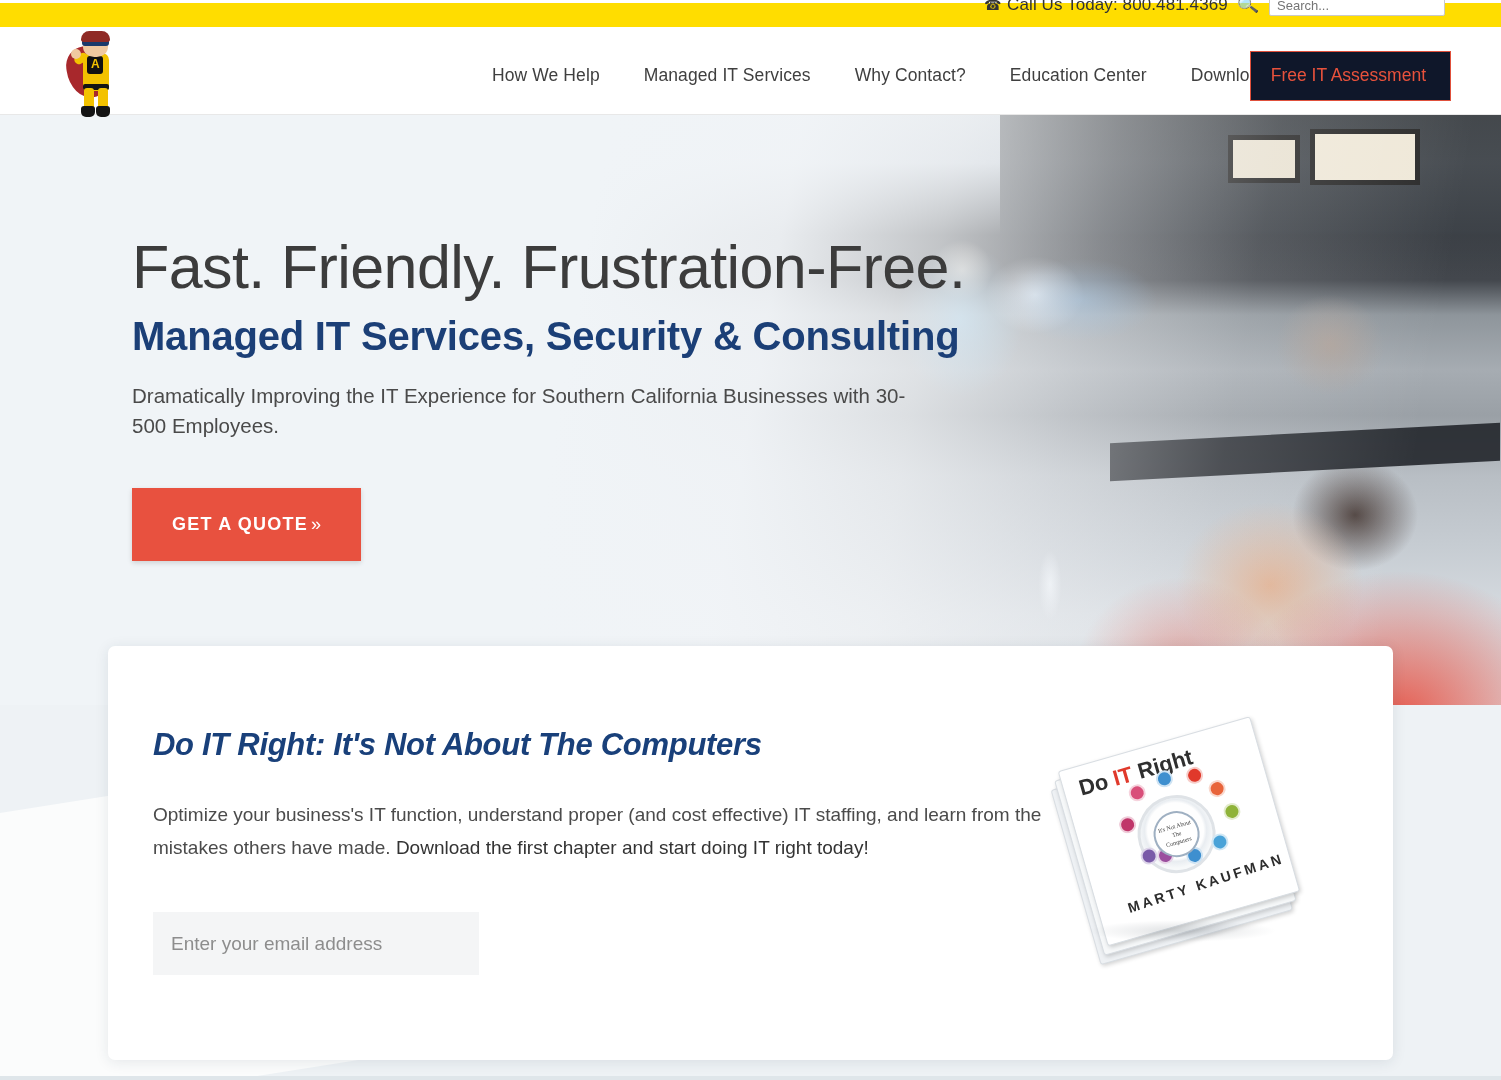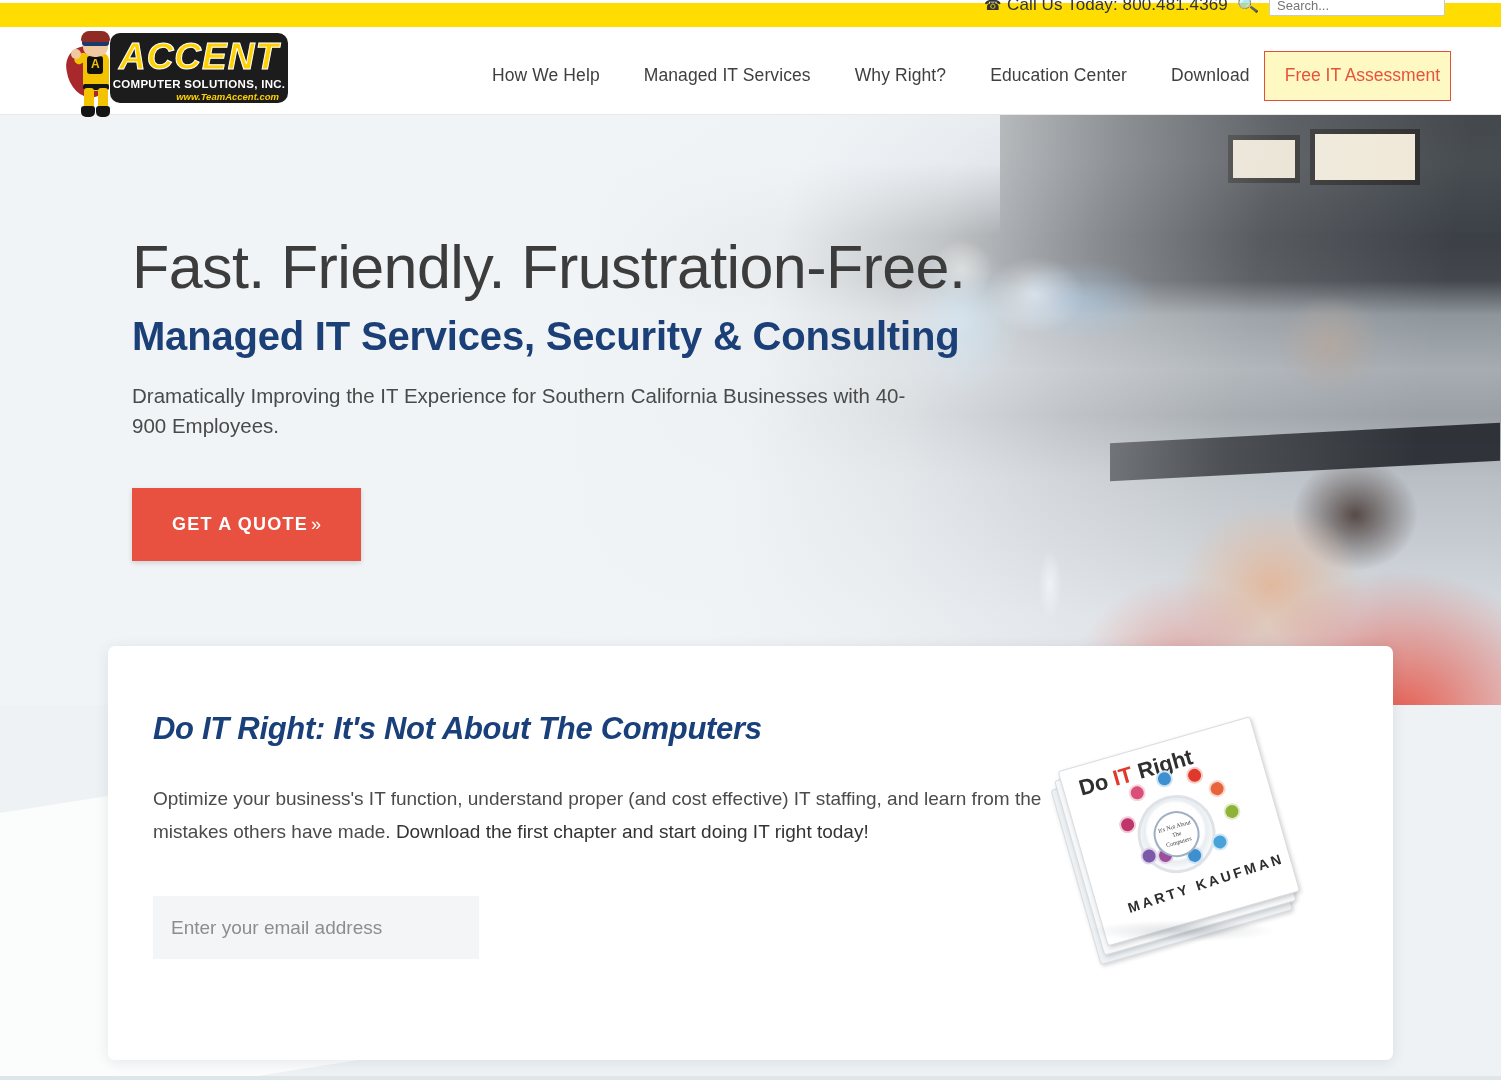--- a/index.html
+++ b/index.html
@@ -213,22 +213,22 @@
     white-space: nowrap;
     cursor: pointer;
     letter-spacing: .1px;
   }
   .nav-cta {
     position: absolute;
     right: 50px; top: 24px;
     border: 1px solid #e0503b;
     color: #e8523c;
     font-size: 17.5px;
-    padding: 13px 10px 14px 20px;
-    background: #fef9c3;
+    padding: 13px 24px 14px 20px;
+    background: #0f172a;
     cursor: pointer;
     white-space: nowrap;
   }
 
   
   .hero {
     position: absolute;
     top: 115px; left: 0;
     width: 1501px; height: 590px;
     overflow: hidden;
@@ -378,21 +378,21 @@
     letter-spacing: -.2px;
     line-height: 1.18;
   }
   .card-title {
     font-size: 31px;
     font-weight: bold;
     font-style: italic;
     color: #19407a;
     letter-spacing: -.3px;
     line-height: 1.22;
-    margin-top: 2px;
+    margin-top: 18px;
   }
   .card-body {
     margin-top: 34px;
     font-size: 19px;
     color: #4b4b4b;
     line-height: 1.75;
     max-width: 890px;
   }
   .card-body b { color: #333; font-weight: normal; }
   .card-form {
@@ -529,51 +529,46 @@
       <div class="m-logoA">A</div>
       <div class="m-belt"></div>
       <div class="m-leg-l"></div>
       <div class="m-leg-r"></div>
       <div class="m-boot-l"></div>
       <div class="m-boot-r"></div>
       <div class="m-head"></div>
       <div class="m-mask"></div>
       <div class="m-hair"></div>
     </div>
-    <div class="logo-plate">
-      <div class="logo-accent">ACCENT</div>
-      <div class="logo-sub">COMPUTER SOLUTIONS, INC.</div>
-      <div class="logo-url">www.TeamAccent.com</div>
-    </div>
   </div>
 
   <div class="nav">
     <div class="nav-item">How We Help</div>
     <div class="nav-item">Managed IT Services</div>
-    <div class="nav-item">Why Right?</div>
+    <div class="nav-item">Why Contact?</div>
     <div class="nav-item">Education Center</div>
     <div class="nav-item">Download</div>
   </div>
 
   <div class="nav-cta">Free IT Assessment</div>
 </div>
 
 <div class="hero">
   <div class="hero-photo">
     <div class="hero-photo-dark"></div>
     <div class="hero-frame1"></div>
     <div class="hero-frame2"></div>
     <div class="hero-monitor"></div>
   </div>
   <div class="hero-fade"></div>
 
   <div class="hero-content">
     <div class="hero-h1">Fast. Friendly. Frustration-Free.</div>
     <div class="hero-h2">Managed IT Services, Security &amp; Consulting</div>
-    <div class="hero-p">Dramatically Improving the IT Experience for Southern California Businesses with 40-900 Employees.</div>
+    <div class="hero-p">Dramatically Improving the IT Experience for Southern California Businesses with 30-500 Employees.</div>
     <button class="hero-btn">
       <span>GET A QUOTE</span><span class="chev">»</span>
     </button>
   </div>
 </div>
 
 <div class="lower">
   <div class="lower-wedge"></div>
 </div>
 

